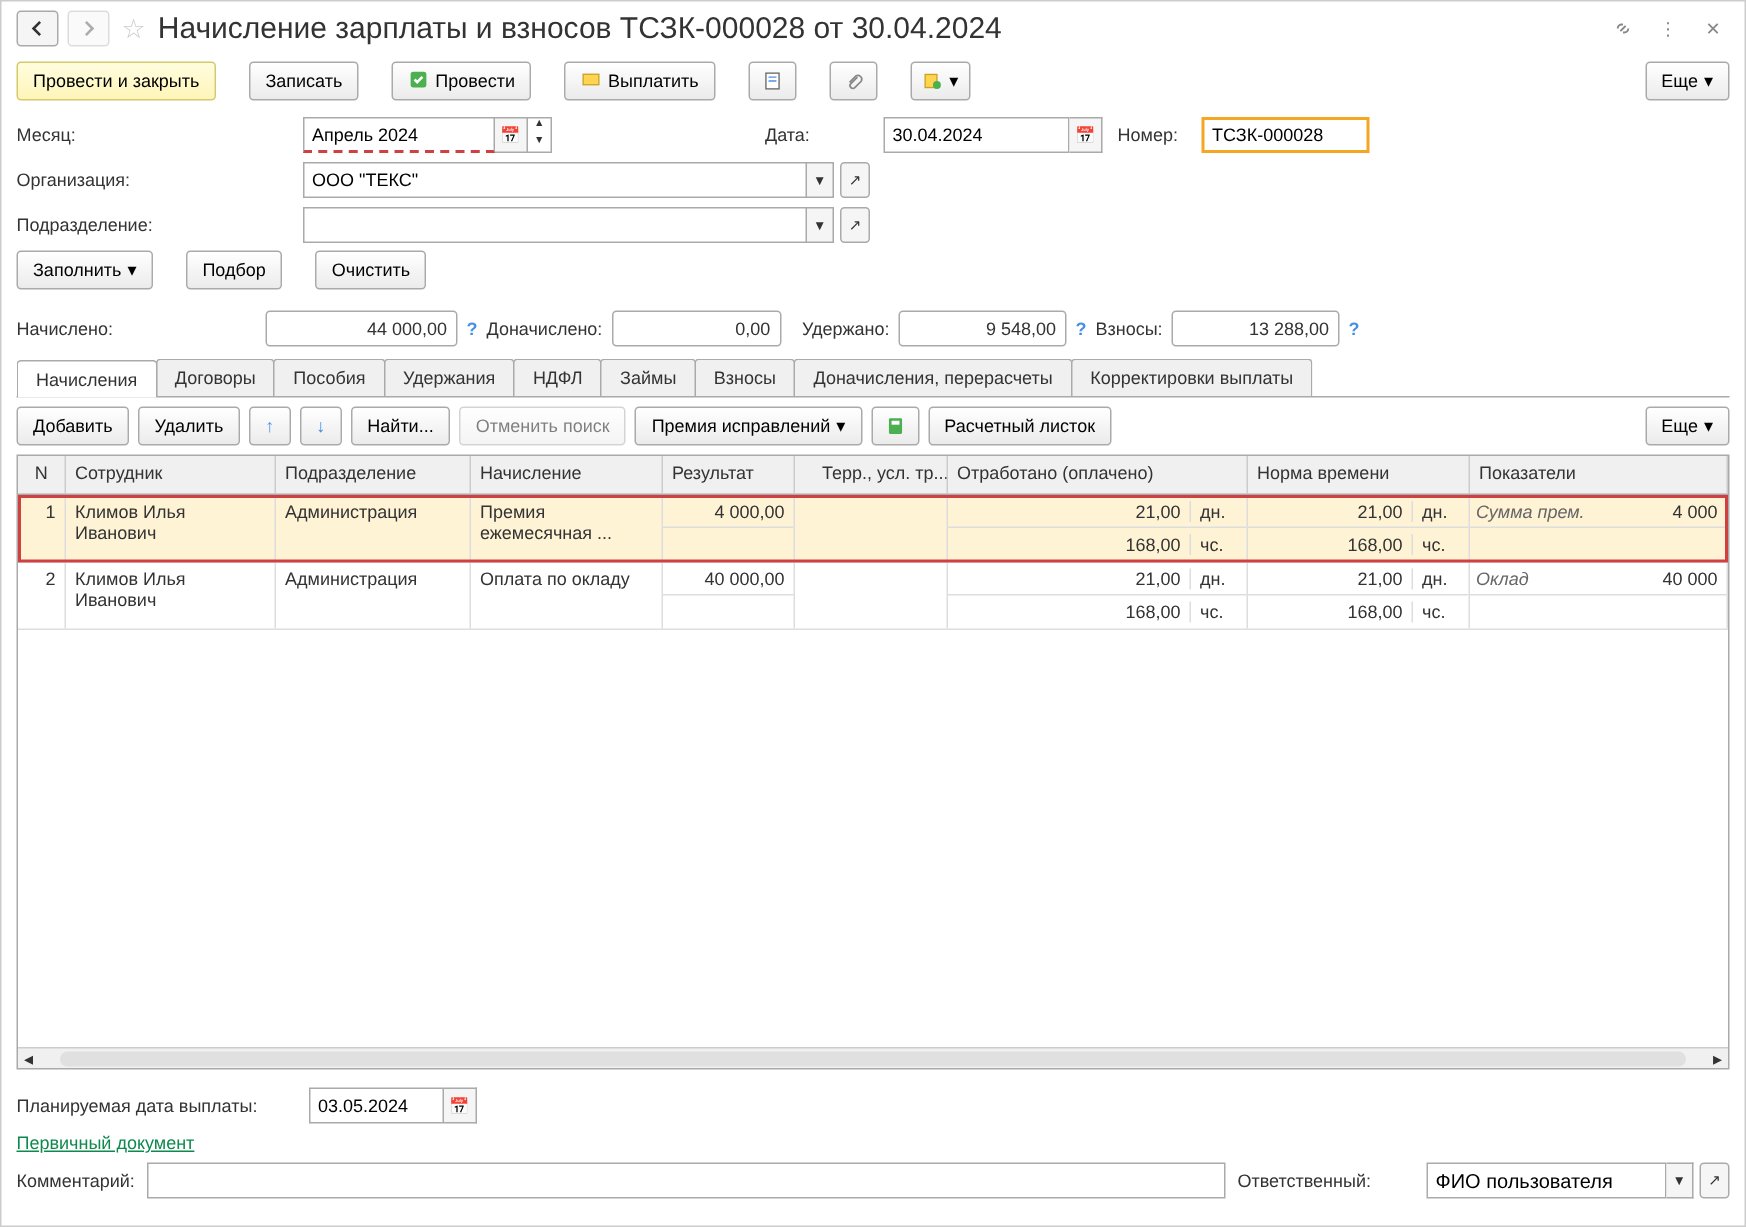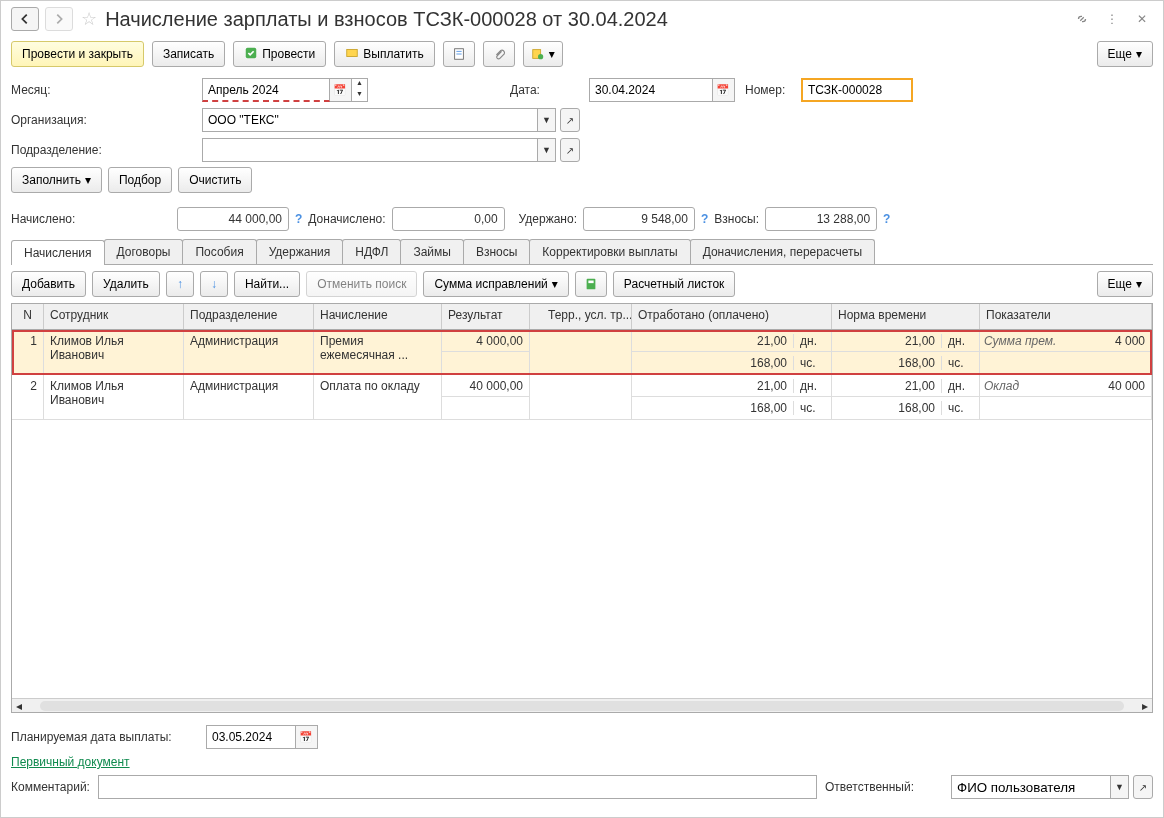--- a/index.html
+++ b/index.html
@@ -5,21 +5,21 @@
 * { box-sizing: border-box; margin: 0; padding: 0; }
 body { font-family: Arial, sans-serif; font-size: 12px; color: #333; background: #fff; width: 1164px; height: 818px; overflow: hidden; border: 1px solid #ccc;}
 .header { display: flex; align-items: center; padding: 6px 10px; gap: 6px; }
 .nav-btn { width: 28px; height: 24px; border: 1px solid #aaa; background: #f5f5f5; border-radius: 3px; display: flex; align-items: center; justify-content: center; cursor: pointer; }
 .nav-btn.disabled { opacity: 0.4; }
 .star-icon { color: #ccc; font-size: 18px; margin: 0 2px; }
 .page-title { font-size: 20px; font-weight: normal; flex: 1; }
 .header-right { display: flex; gap: 8px; align-items: center; }
 .icon-btn { width: 22px; height: 22px; display: flex; align-items: center; justify-content: center; cursor: pointer; color: #888; }
 
-.toolbar { display: flex; padding: 4px 10px; gap: 8px; align-items: center; }
+.toolbar { display: flex; padding: 4px 10px; gap: 22px; align-items: center; }
 .btn { height: 26px; padding: 0 10px; border: 1px solid #aaa; background: linear-gradient(#fff,#ebebeb); border-radius: 3px; cursor: pointer; font-size: 12px; display: flex; align-items: center; gap: 4px; }
 .btn-yellow { background: linear-gradient(#fffde0,#fff5b8); border-color: #d6c96a; }
 .toolbar-spacer { flex: 1; }
 
 .form-section { padding: 2px 10px; }
 .form-row { display: flex; align-items: center; margin: 4px 0; min-height: 26px; }
 .form-label { width: 160px; font-size: 12px; }
 .input-group { display: flex; align-items: flex-start; padding-left: 31px; }
 .text-input { height: 24px; border: 1px solid #aaa; padding: 0 5px; background: #fff; font-size: 12px; }
 .month-input { width: 128px; border-bottom: 2px dashed #d04040; }
@@ -177,61 +177,61 @@
 
   <div class="form-row">
     <div class="form-label">Подразделение:</div>
     <div class="input-group">
       <input class="text-input org-input" value="" style="">
       <div class="select-btn">▼</div>
       <div class="open-btn">↗</div>
     </div>
   </div>
 
-  <div class="form-row" style="gap:6px">
+  <div class="form-row" style="gap:22px">
     <button class="btn"><span>Заполнить</span> ▾</button>
     <button class="btn">Подбор</button>
     <button class="btn">Очистить</button>
   </div>
 </div>
 
 <div class="totals-row">
   <span class="lbl" style="width:160px">Начислено:</span>
-  <div class="num-box" style="width:112px">44 000,00</div>
+  <div class="num-box" style="width:128px">44 000,00</div>
   <span class="q-mark">?</span>
   <span class="lbl">Доначислено:</span>
   <div class="num-box" style="width:113px">0,00</div>
   <span class="lbl" style="margin-left:8px">Удержано:</span>
   <div class="num-box" style="width:112px">9 548,00</div>
   <span class="q-mark">?</span>
   <span class="lbl">Взносы:</span>
   <div class="num-box" style="width:112px">13 288,00</div>
   <span class="q-mark">?</span>
 </div>
 
 <div class="tabs" id="tabs-container">
     <div class="tab active">Начисления</div>
     <div class="tab">Договоры</div>
     <div class="tab">Пособия</div>
     <div class="tab">Удержания</div>
     <div class="tab">НДФЛ</div>
     <div class="tab">Займы</div>
     <div class="tab">Взносы</div>
+    <div class="tab">Доначисления, перерасчеты</div>
     <div class="tab">Корректировки выплаты</div>
-    <div class="tab">Доначисления, перерасчеты</div>
   </div>
 
 <div class="sub-toolbar">
   <button class="btn">Добавить</button>
   <button class="btn">Удалить</button>
   <div class="arrow-btn">↑</div>
   <div class="arrow-btn">↓</div>
   <button class="btn">Найти...</button>
   <button class="btn" style="opacity:0.5">Отменить поиск</button>
-  <button class="btn"><span>Сумма исправлений</span> ▾</button>
+  <button class="btn"><span>Премия исправлений</span> ▾</button>
   <button class="btn" style="width:32px;padding:0;justify-content:center">
       <svg class="ico" viewBox="0 0 16 16">
         <rect x="3" y="2" width="10" height="12" fill="#4caf50" rx="1"></rect>
         <rect x="5" y="4" width="6" height="3" fill="#fff"></rect>
       </svg>
     </button>
   <button class="btn">Расчетный листок</button>
   <div class="toolbar-spacer"></div>
   <button class="btn"><span>Еще</span> ▾</button>
 </div>

